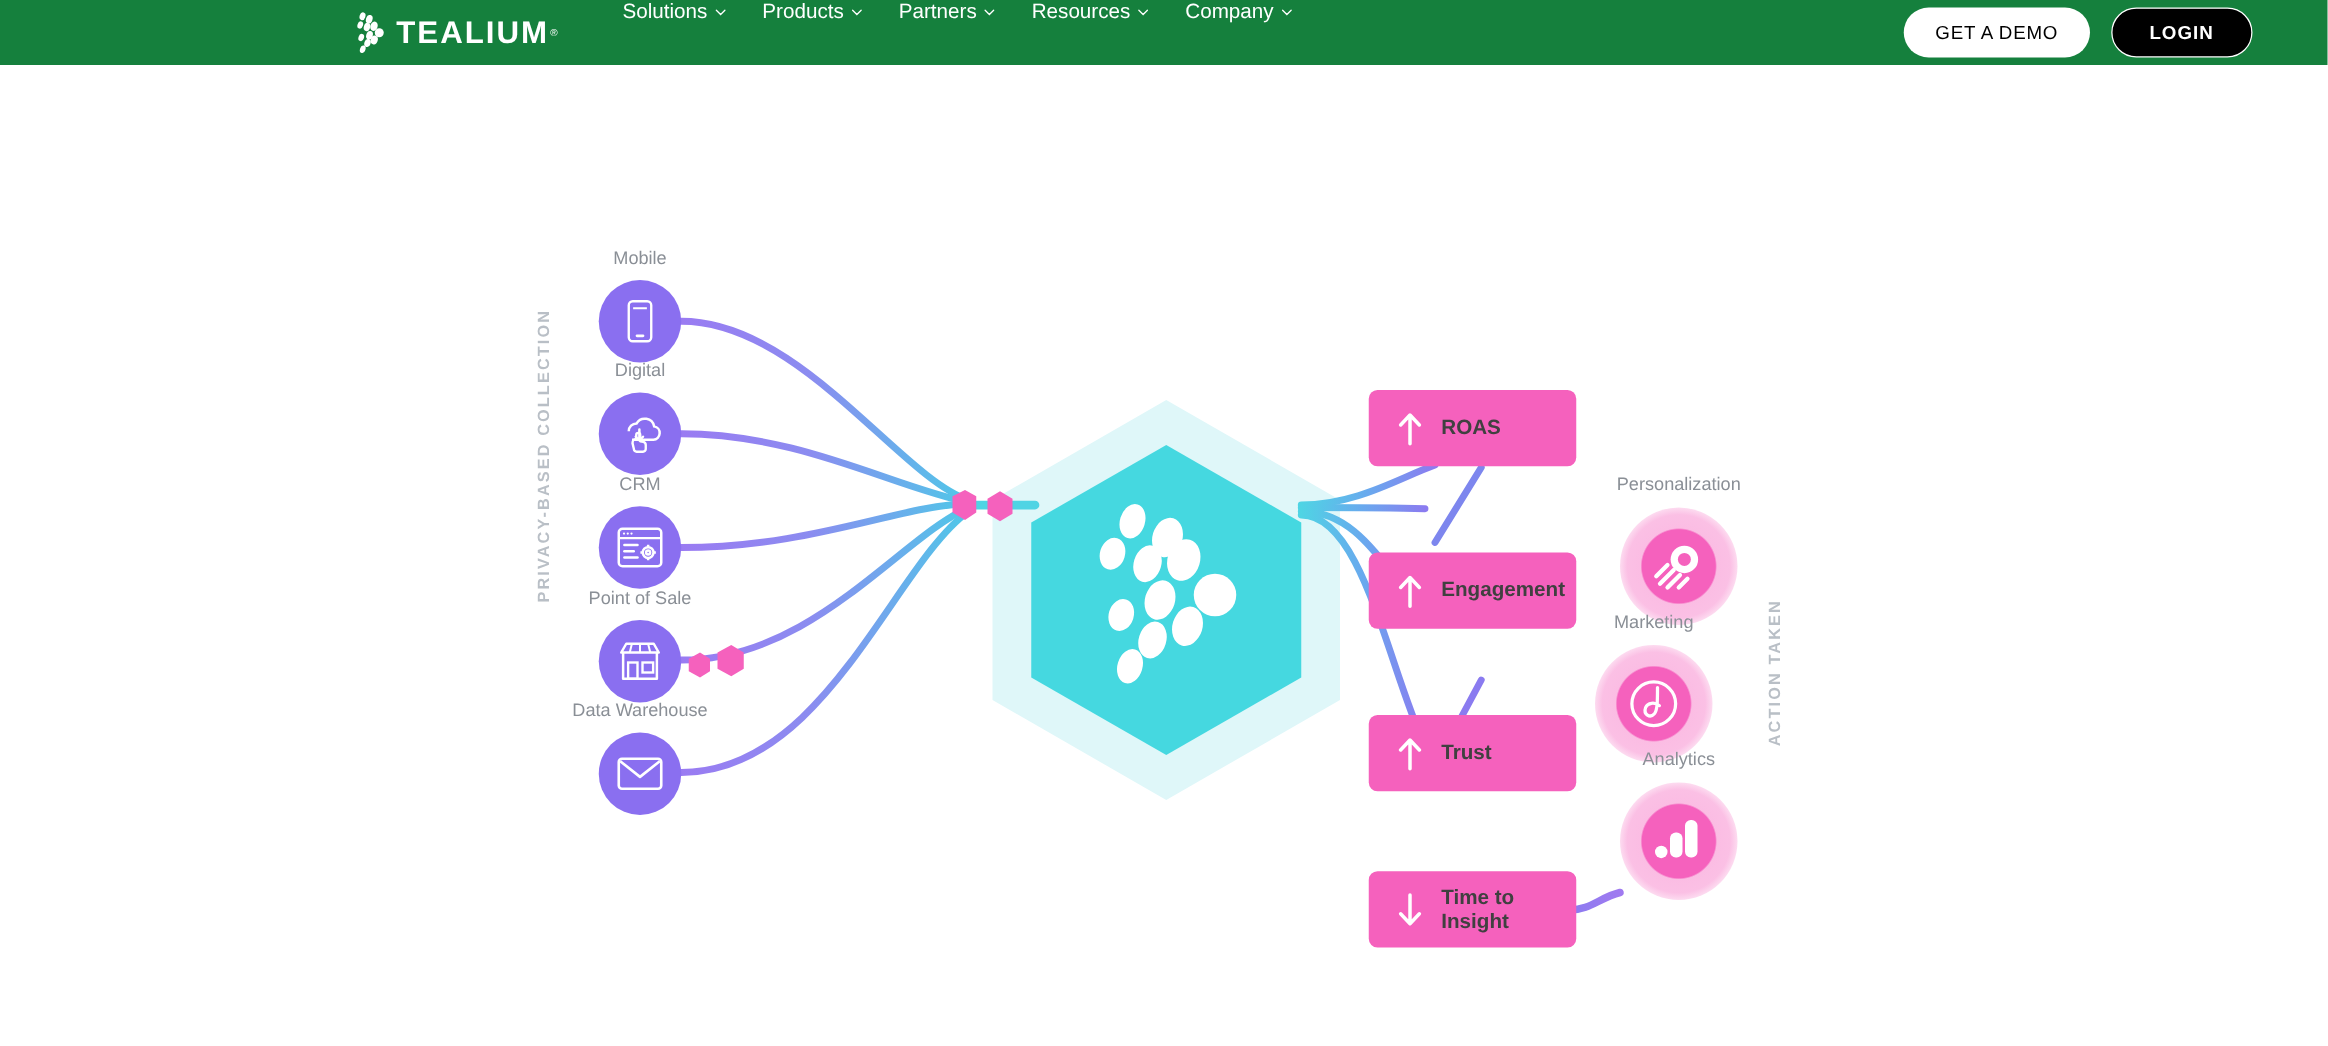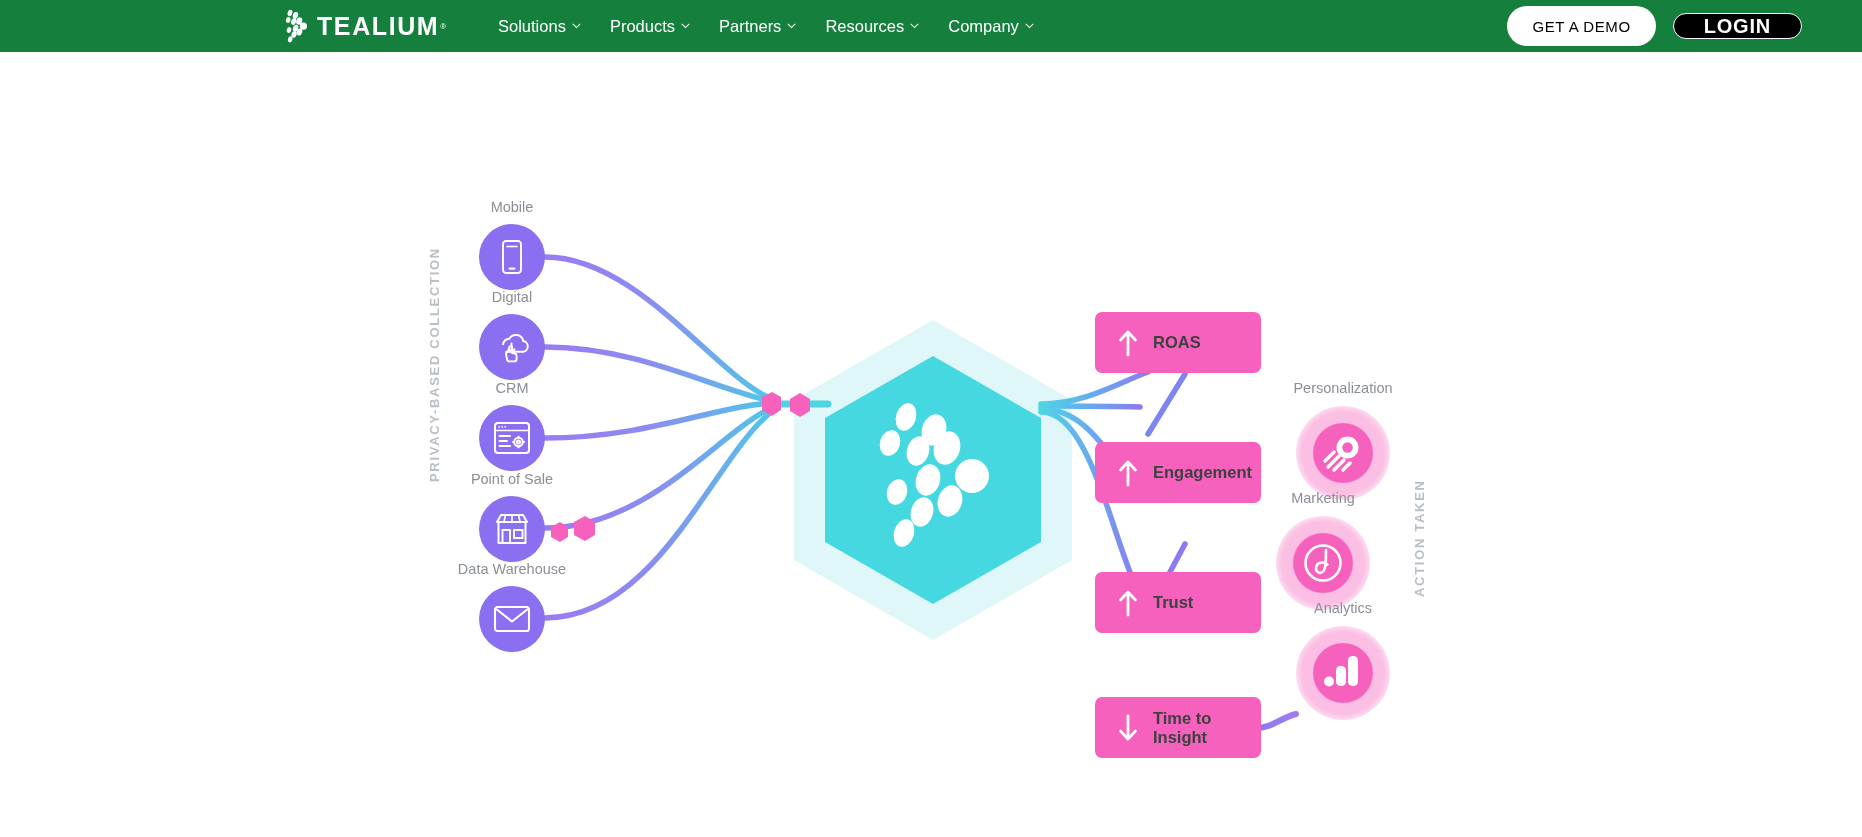--- a/index.html
+++ b/index.html
@@ -25,42 +25,42 @@
   .logo-mark { width: 26px; height: 34px; display:block; }
   .logo-word {
     color: #ffffff; font-size: 25px; font-weight: 700;
     letter-spacing: 1.6px; margin-left: 6px; line-height: 1;
     font-family: "Liberation Sans", sans-serif;
   }
   .logo-tm { color:#fff; font-size:8px; vertical-align:super; margin-left:1px; }
 
   .navlinks {
     position: absolute; left: 498px; top: 0; height: 52px;
-    display: flex; align-items: center; gap: 29px;
+    display: flex; align-items: flex-start; gap: 29px;
   }
   .navlink {
     color: #ffffff; font-size: 16.5px; font-weight: 400;
     display: flex; align-items: center; gap: 6px;
     cursor: pointer; white-space: nowrap;
   }
   .caret { width: 9px; height: 6px; display:block; }
 
   .nav-cta { position: absolute; right: 60px; top: 6px; display: flex; align-items: center; gap: 17px; }
   .btn-demo {
     background: #ffffff; color: #000000;
     border-radius: 24px; height: 40px;
     padding: 0 25px; display: flex; align-items: center; justify-content: center;
     font-size: 15px; font-weight: 400; letter-spacing: 0.6px; cursor: pointer;
     border: none; white-space: nowrap;
   }
   .btn-login {
     background: #000000; color: #ffffff;
-    border: 1.6px solid #ffffff; border-radius: 24px; height: 26px;
+    border: 1.6px solid #ffffff; border-radius: 24px; height: 40px;
     padding: 0 30px; display: flex; align-items: center; justify-content: center;
-    font-size: 20px; font-weight: 700; letter-spacing: 0.8px; cursor: pointer;
+    font-size: 15px; font-weight: 700; letter-spacing: 0.8px; cursor: pointer;
     white-space: nowrap;
   }
 
   
   .canvas { position: absolute; top: 52px; left: 0; width: 1862px; height: 785px; background:#fff; }
   .svg-layer { position: absolute; top: 0; left: 0; width: 1862px; height: 785px; }
 
   
   .axis-label {
     position: absolute;

